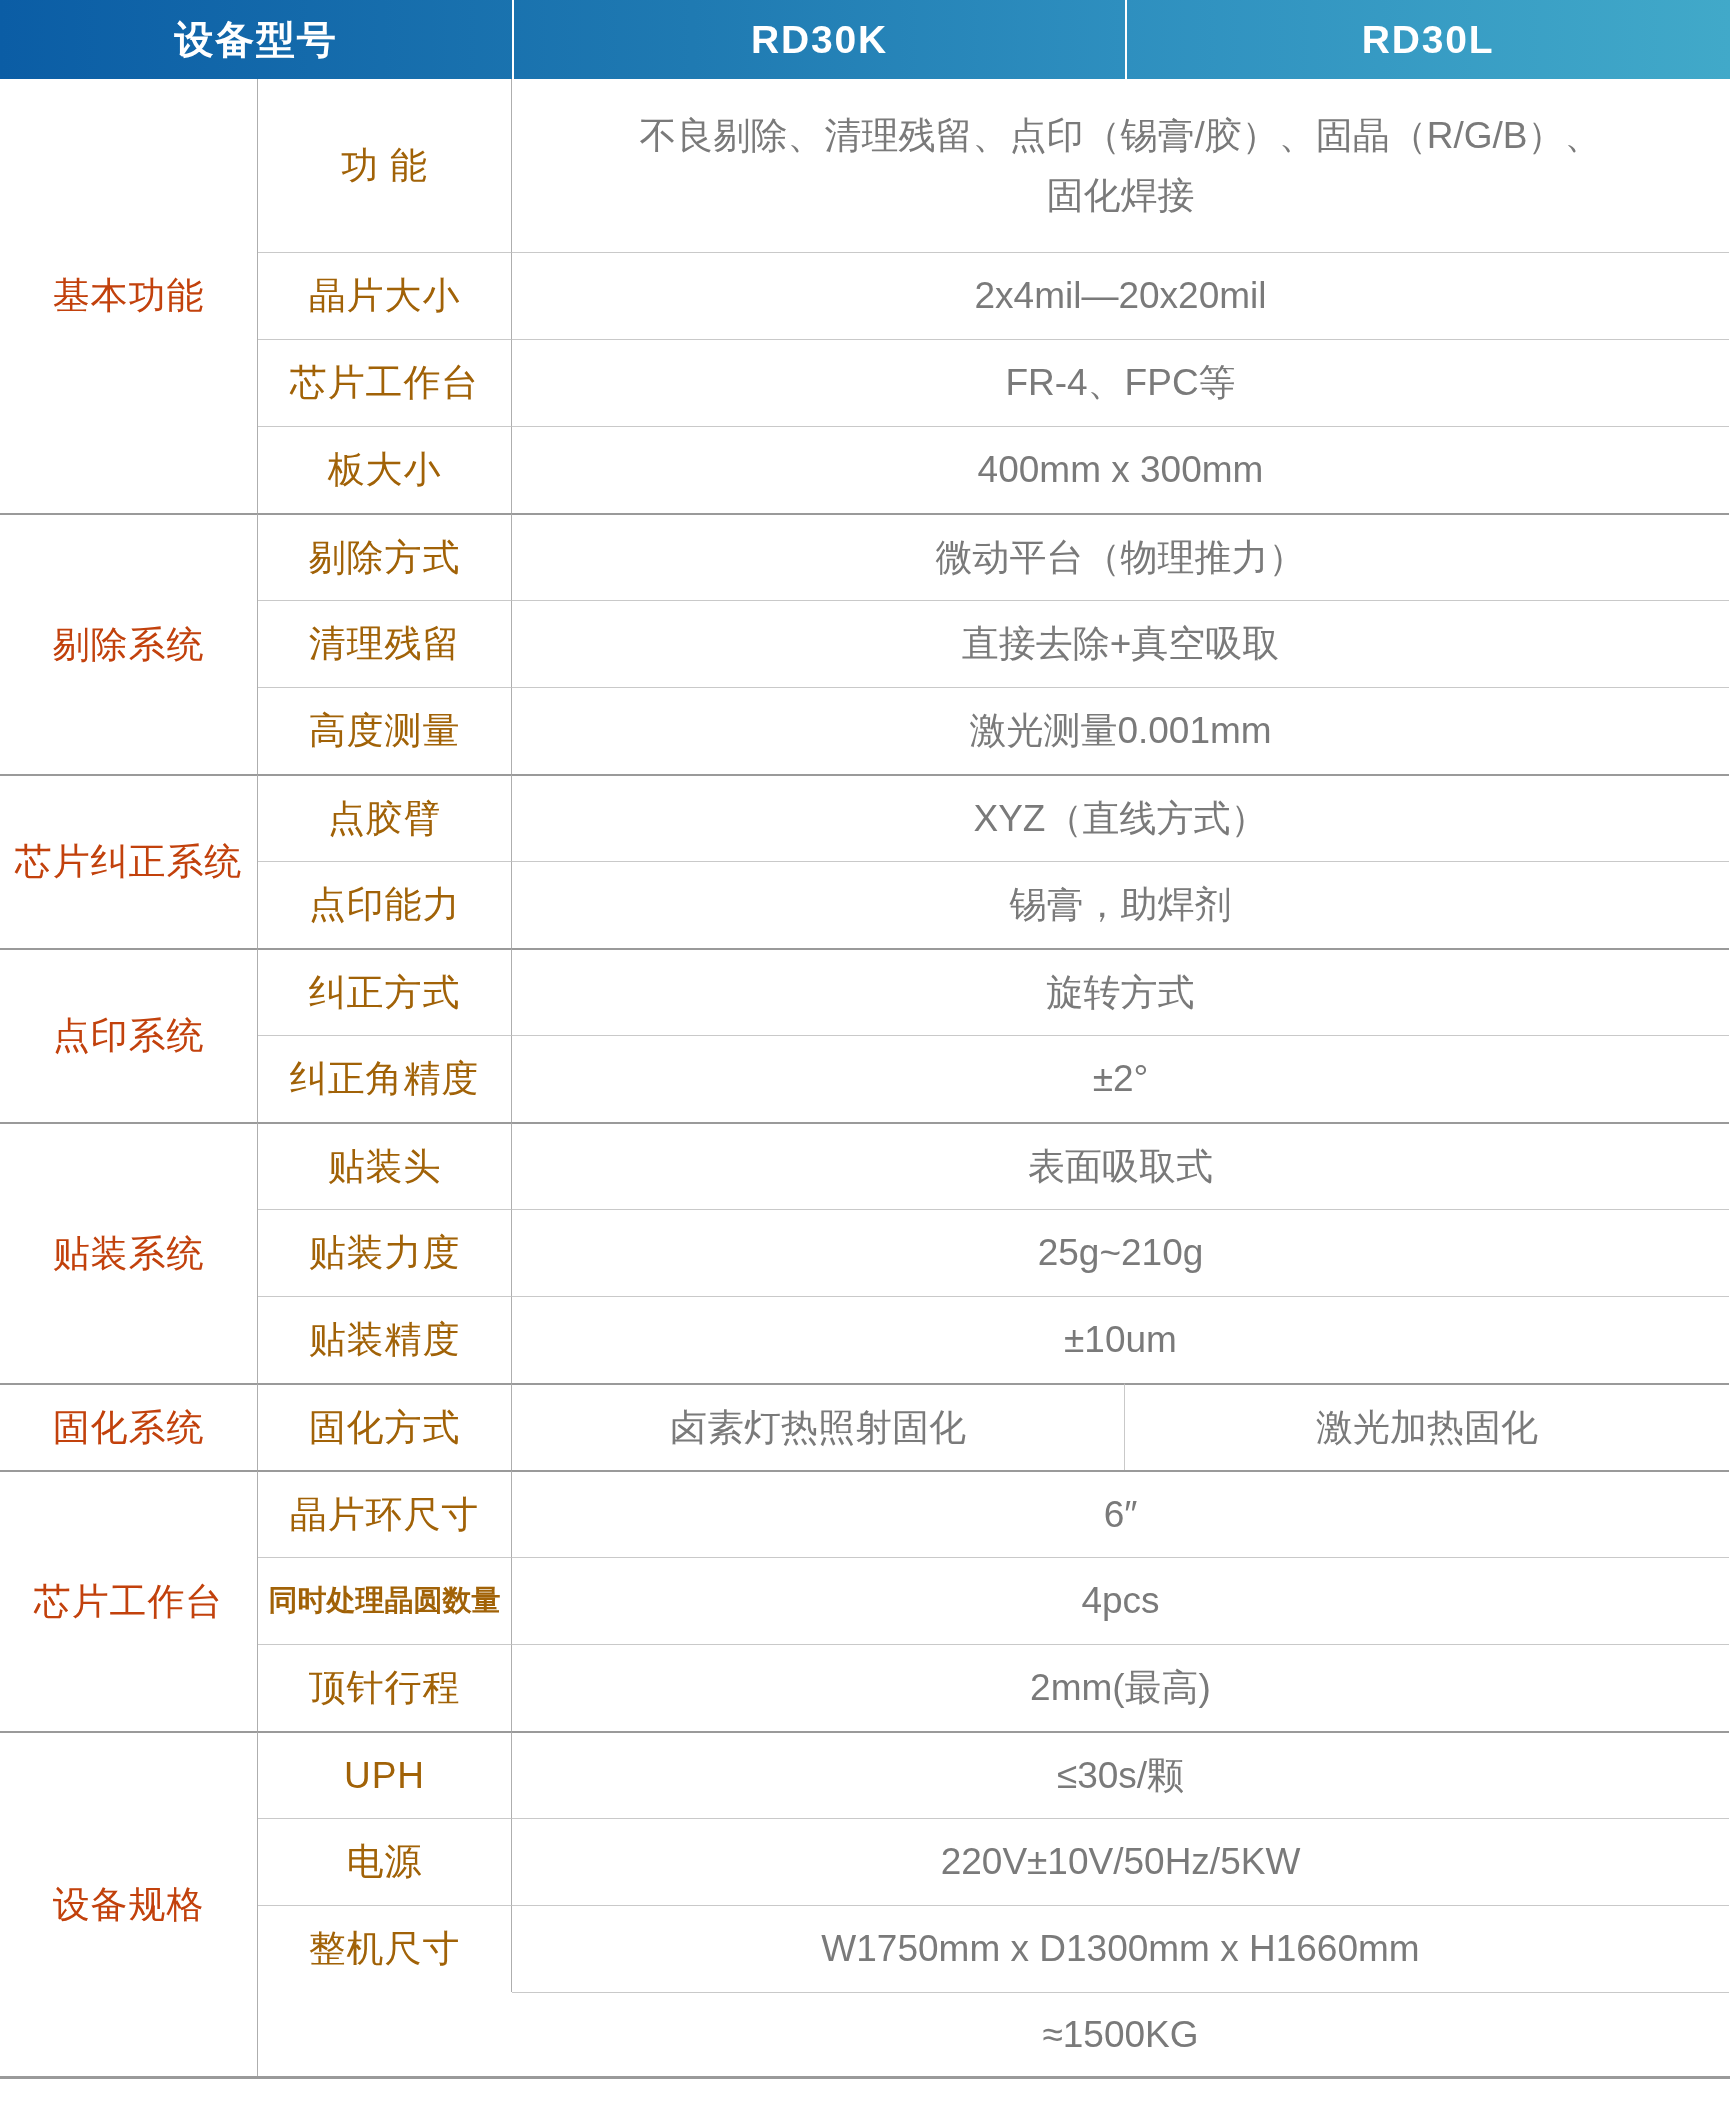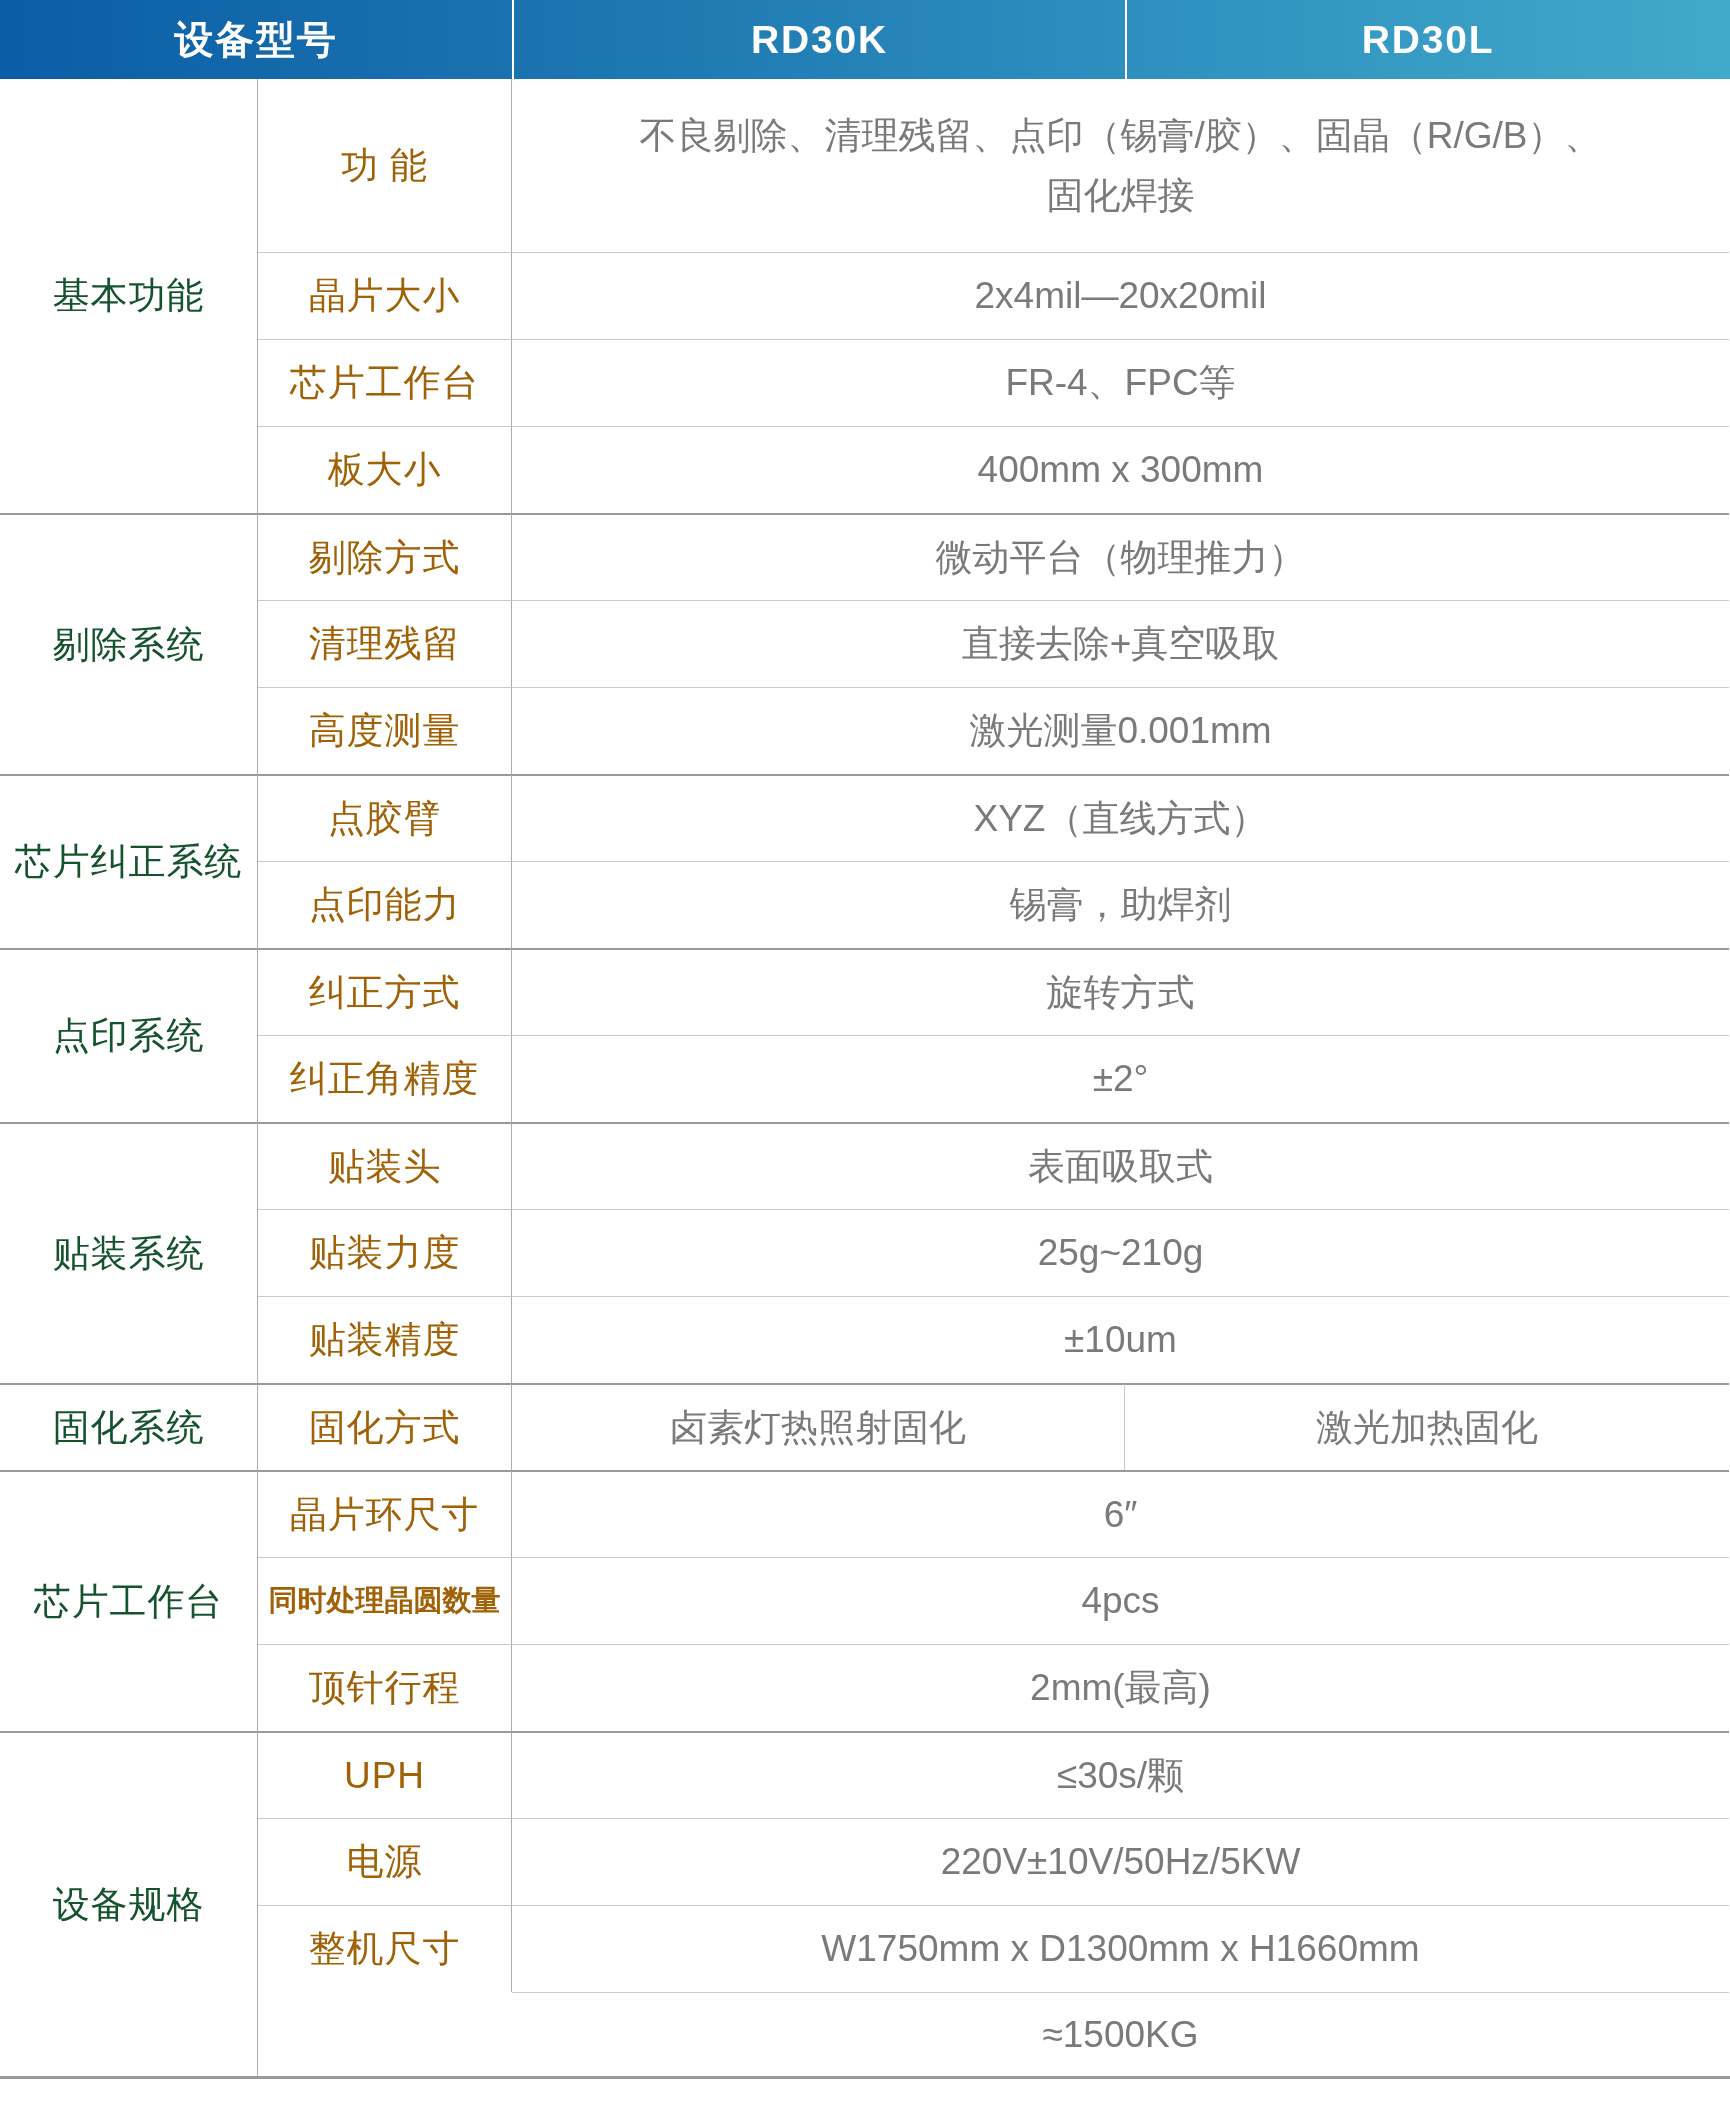--- a/index.html
+++ b/index.html
@@ -26,21 +26,21 @@
     grid-template-columns:258px 254px 613px 604px;
     grid-template-rows:173px repeat(20,87px) 84px;
     border-bottom:3.7px solid #9a9a9a;
   }
   .cell{
     display:flex;align-items:center;justify-content:center;
     box-sizing:border-box;text-align:center;
   }
   .gcell{
     grid-column:1;border-right:1.8px solid #aeaeae;
-    color:#14532d;font-size:37px;letter-spacing:0.9px;
+    color:#c2410c;font-size:37px;letter-spacing:0.9px;
   }
   .ncell{
     grid-column:2;border-right:1.8px solid #aeaeae;
     color:#a16207;font-size:37px;letter-spacing:0.9px;
   }
   .ncell.small{font-size:29px;letter-spacing:0;font-weight:bold;}
   .vcell{
     grid-column:3 / span 2;color:#7a7a7a;font-size:37px;
     white-space:pre-line;line-height:1.62;
   }

